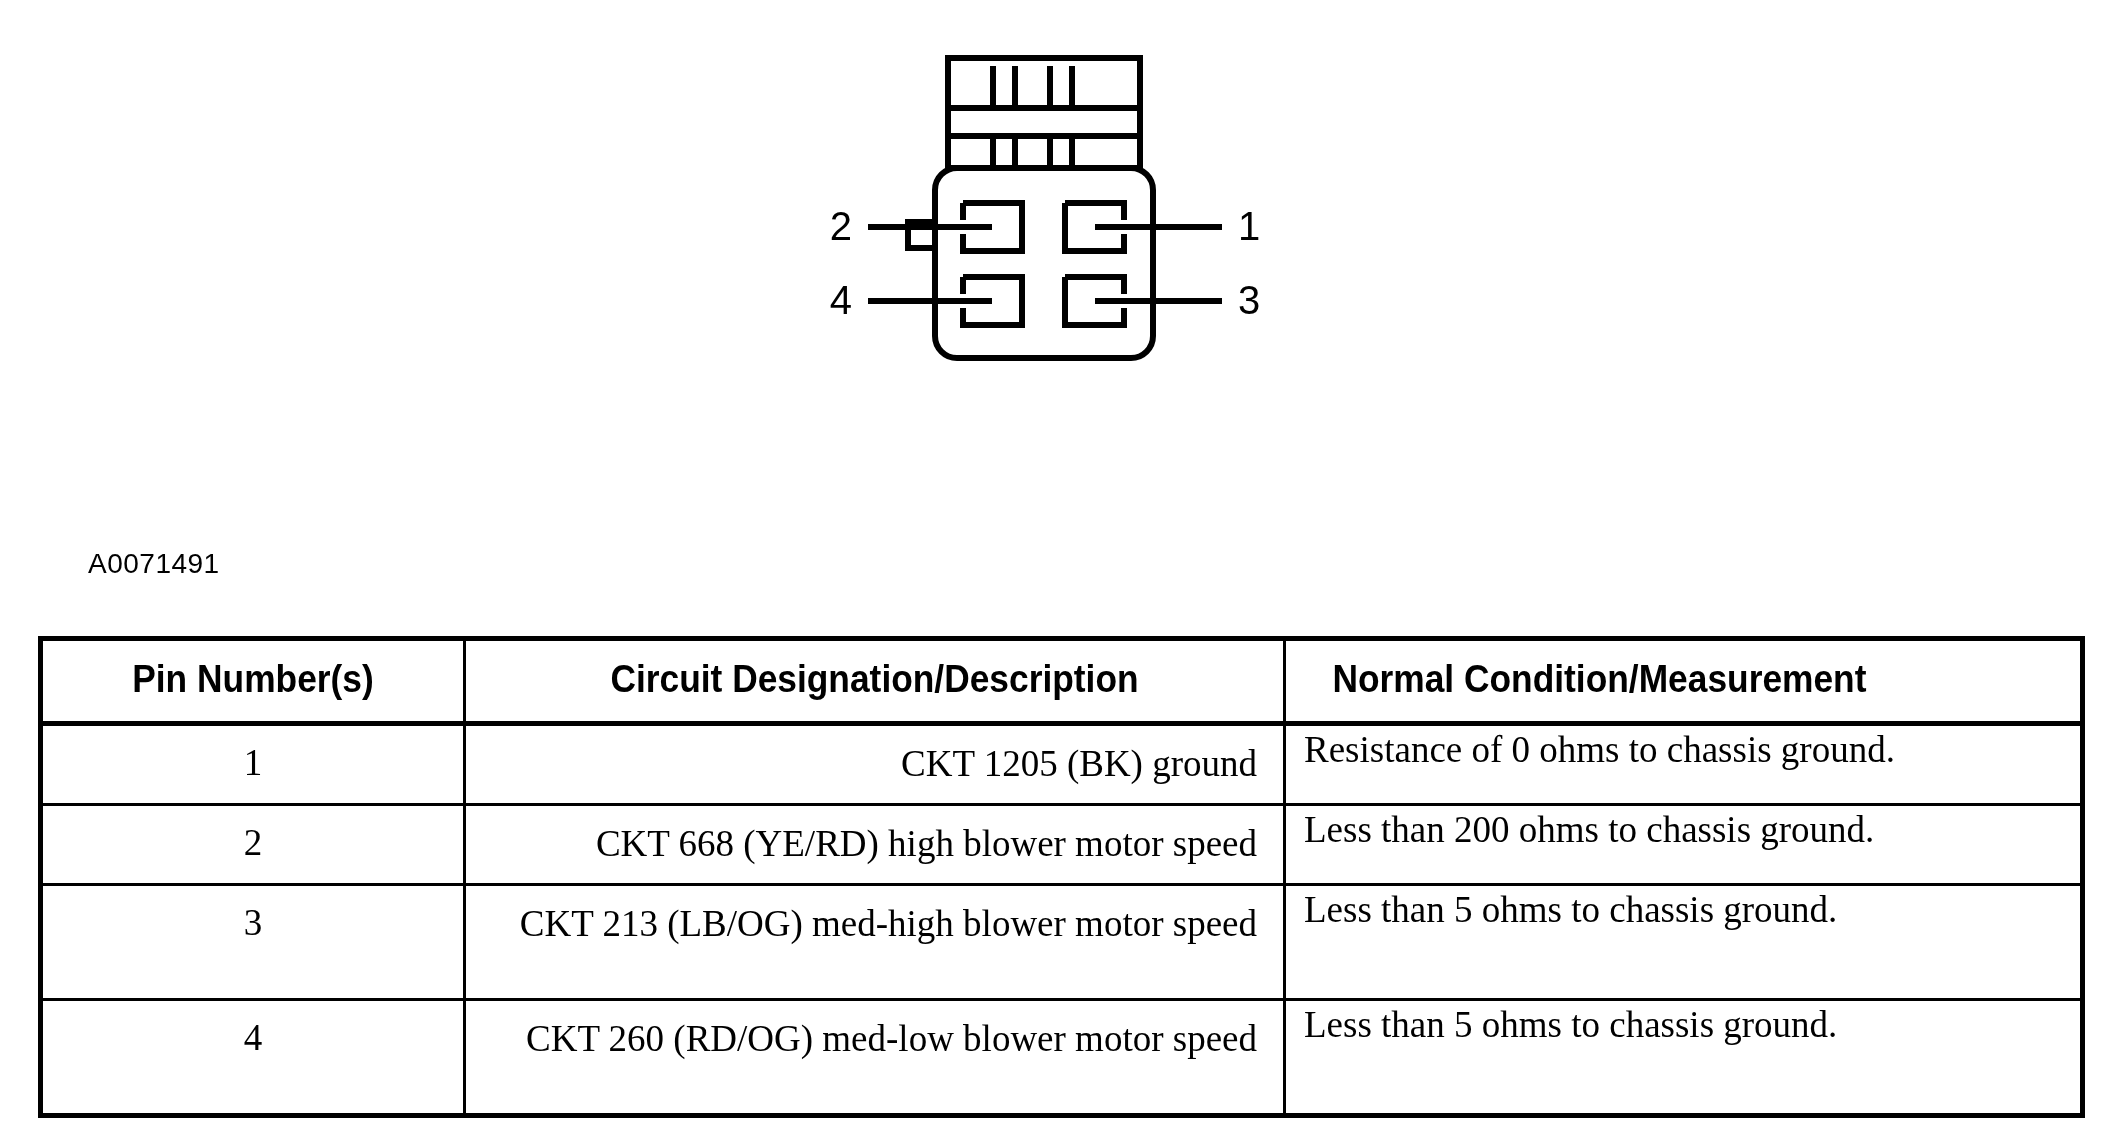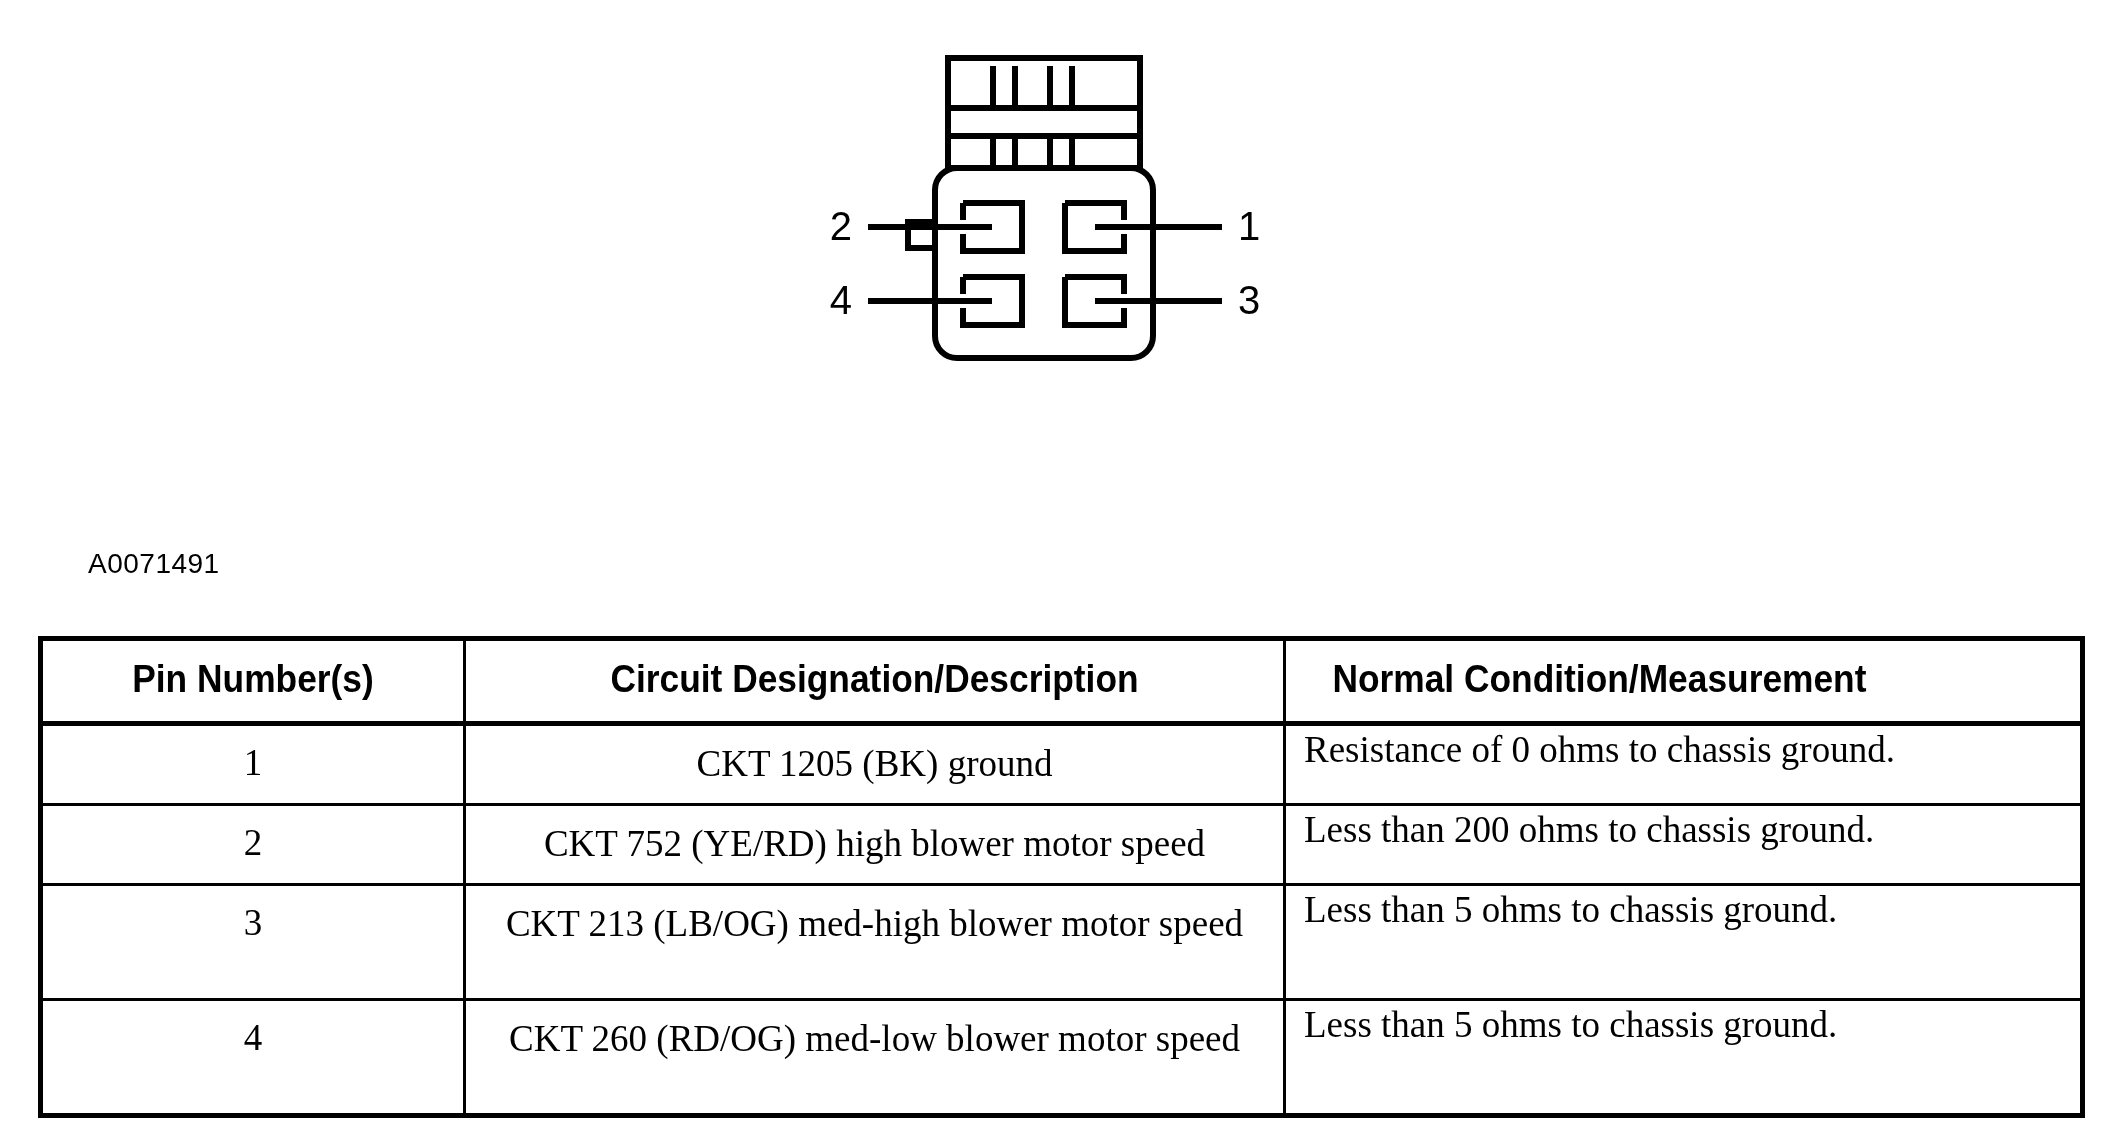--- a/index.html
+++ b/index.html
@@ -86,21 +86,21 @@
 
   .cell-pin {
     font-size: 37px;
     line-height: 1.25;
     text-align: center;
     padding: 14px 8px 16px 8px;
   }
   .cell-desc {
     font-size: 37px;
     line-height: 1.28;
-    text-align: center;
+    text-align: right;
     padding: 14px 26px 16px 26px;
   }
   .cell-meas {
     font-size: 37px;
     line-height: 1.28;
     text-align: left;
     padding: 0 16px 16px 18px;
   }
   tr.row-tall td { height: 112px; }
   tr.row-short td { height: 52px; }
@@ -185,21 +185,21 @@
         </td>
         <td>
           <div class="cell-meas">Resistance of 0 ohms to chassis ground.</div>
         </td>
       </tr>
       <tr class="row-short">
         <td>
           <div class="cell-pin">2</div>
         </td>
         <td>
-          <div class="cell-desc">CKT 752 (YE/RD) high blower motor speed</div>
+          <div class="cell-desc">CKT 668 (YE/RD) high blower motor speed</div>
         </td>
         <td>
           <div class="cell-meas">Less than 200 ohms to chassis ground.</div>
         </td>
       </tr>
       <tr class="row-tall">
         <td>
           <div class="cell-pin">3</div>
         </td>
         <td>

